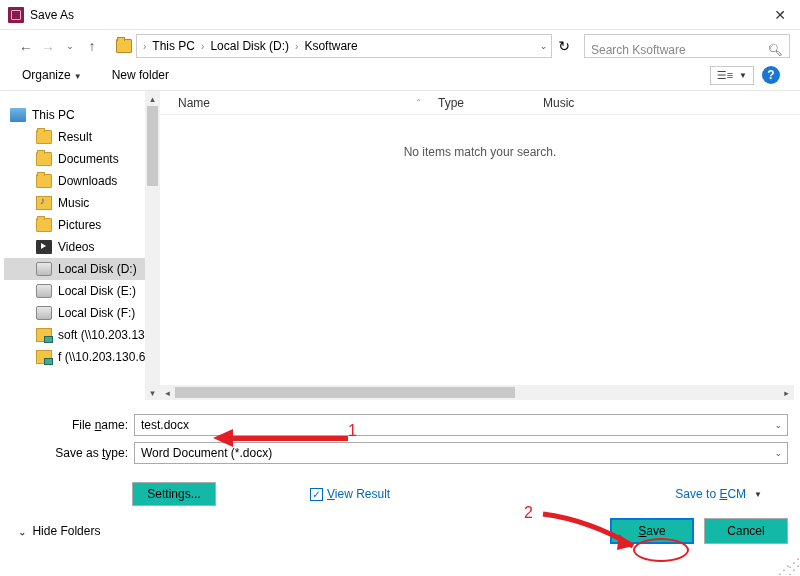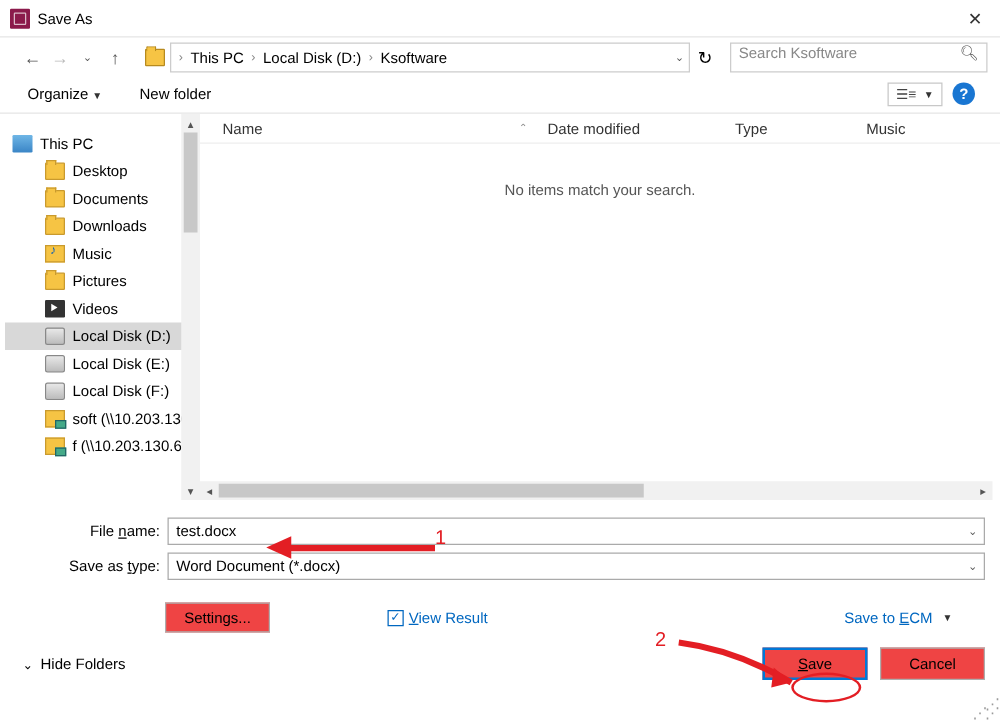--- a/index.html
+++ b/index.html
@@ -12,21 +12,21 @@
   .nav-btn { color: #555; font-size: 14px; width: 16px; text-align: center; cursor: default; }
   .nav-btn.disabled { color: #bbb; }
   .addrwrap { display:flex; align-items:center; margin-left:10px; flex:1; }
   .fldicon { width:16px; height:14px; background:#f6c444; border:1px solid #b78a1e; border-radius:1px; margin-right:4px; position:relative;}
   .fldicon::before{content:"";position:absolute;top:-3px;left:0;width:6px;height:3px;background:#f6c444;border:1px solid #b78a1e;border-bottom:none;border-top-left-radius:1px;border-top-right-radius:1px;}
   .address { display: flex; align-items: center; border: 1px solid #ccc; height: 24px; flex:1; padding: 0 4px; }
   .crumb { padding: 0 4px; cursor: default; }
   .sep { color: #888; font-size: 10px; padding: 0 2px;}
   .addr-end { margin-left:auto; display:flex; align-items:center; gap:6px; color:#555;}
   .refresh { font-size:14px; cursor:default;}
-  .search { border: 1px solid #ccc; height: 24px; width: 206px; margin-left: 8px; display: flex; align-items: flex-start; padding: 0 6px; color: #888; }
+  .search { border: 1px solid #ccc; height: 24px; width: 206px; margin-left: 8px; display: flex; align-items: flex-end; padding: 0 6px; color: #888; }
   .search .mag { margin-left: auto; color: #555; font-size:12px;}
   .toolbar { height: 30px; display: flex; align-items: center; padding: 0 20px; }
   .toolbar .org { cursor: default; padding:4px 2px;}
   .toolbar .tri { font-size:8px; margin-left:3px; color:#333;}
   .toolbar .newf { margin-left: 28px; cursor: default; }
   .toolbar .right { margin-left: auto; display:flex; align-items:center; gap:8px;}
   .viewbtn { border:1px solid #c8c8c8; padding:2px 6px; font-size:11px; display:flex; align-items:center; gap:3px; color:#444;}
   .help { width:18px; height:18px; border-radius:50%; background:#1976d2; color:#fff; display:flex; align-items:center; justify-content:center; font-weight:bold; font-size:12px;}
   .body { display: flex; height: 310px; border-top:1px solid #e5e5e5;}
   .tree { width: 160px; overflow: hidden; padding: 13px 0 0 4px; position:relative;}
@@ -59,21 +59,21 @@
   .hscroll .ha{width:15px;text-align:center;font-size:9px;color:#555;}
   .hscroll .htrack{flex:1;position:relative;height:100%;}
   .hscroll .hthumb{position:absolute;left:0;top:2px;bottom:2px;width:340px;background:#c8c8c8;}
   .form { padding: 14px 12px 6px 12px; }
   .row { display:flex; align-items:center; margin-bottom:6px;}
   .lbl { width:122px; text-align:right; padding-right:6px; font-size:12px;}
   .row .combo { flex:1; border:1px solid #aaa; height:22px; display:flex; align-items:center; padding:0 6px; position:relative; font-size:12px;}
   .row .combo .dd { position:absolute; right:5px; font-size:9px; color:#555;}
   .row .fn { background:#fff;}
   .buttons{display:flex; align-items:center; padding:6px 12px 4px 132px; gap:14px;}
-  .btn{height:24px; border:1px solid #adadad; background:#ef4444; padding:0 14px; display:flex; align-items:center; justify-content:center; font-size:12px; cursor:default;}
+  .btn{height:24px; border:1px solid #adadad; background:#14b8a6; padding:0 14px; display:flex; align-items:center; justify-content:center; font-size:12px; cursor:default;}
   .btn.sett{width:84px;}
   .chk{display:flex; align-items:center; gap:4px; color:#0067c0; margin-left:80px;}
   .chkbox{width:13px;height:13px;border:1px solid #0067c0;display:flex;align-items:center;justify-content:center;color:#0067c0;font-size:10px;}
   .ecm{margin-left:auto; color:#0067c0; display:flex; align-items:center; gap:8px; padding-right:26px;}
   .ecm .tri{color:#333;font-size:8px;}
   .u{text-decoration:underline;}
   .footer{display:flex;align-items:center;padding:8px 12px 10px 18px;}
   .hidef{display:flex;align-items:center;gap:6px;cursor:default;}
   .hidef .caret{font-size:10px;transform:rotate(180deg);display:inline-block;}
   .footer .btns{margin-left:auto;display:flex;gap:10px;}
@@ -139,21 +139,21 @@
 
 <div class="body">
   <div class="tree">
     <div class="node root">
         <span class="ico pc"></span>
         <span>This PC</span>
       </div>
     <div id="tree-items">
         <div class="node sub">
           <span class="ico fld"></span>
-          <span>Desktop</span>
+          <span>Result</span>
         </div>
         <div class="node sub">
           <span class="ico fld"></span>
           <span>Documents</span>
         </div>
         <div class="node sub">
           <span class="ico fld"></span>
           <span>Downloads</span>
         </div>
         <div class="node sub">
@@ -194,21 +194,20 @@
       <div class="thumb"></div>
       <div class="arrow" style="position:absolute;bottom:0;left:0;right:0;">▾</div>
     </div>
   </div>
   <div class="list">
     <div class="cols">
       <div class="c name">
           <span>Name</span>
           <span class="sortcaret" style="margin-left:auto;">⌃</span>
         </div>
-      <div class="c date">Date modified</div>
       <div class="c type">Type</div>
       <div class="c size">Music</div>
     </div>
     <div class="empty">No items match your search.</div>
     <div class="hscroll">
       <div class="ha">◂</div>
       <div class="htrack">
           <div class="hthumb"></div>
         </div>
       <div class="ha">▸</div>

